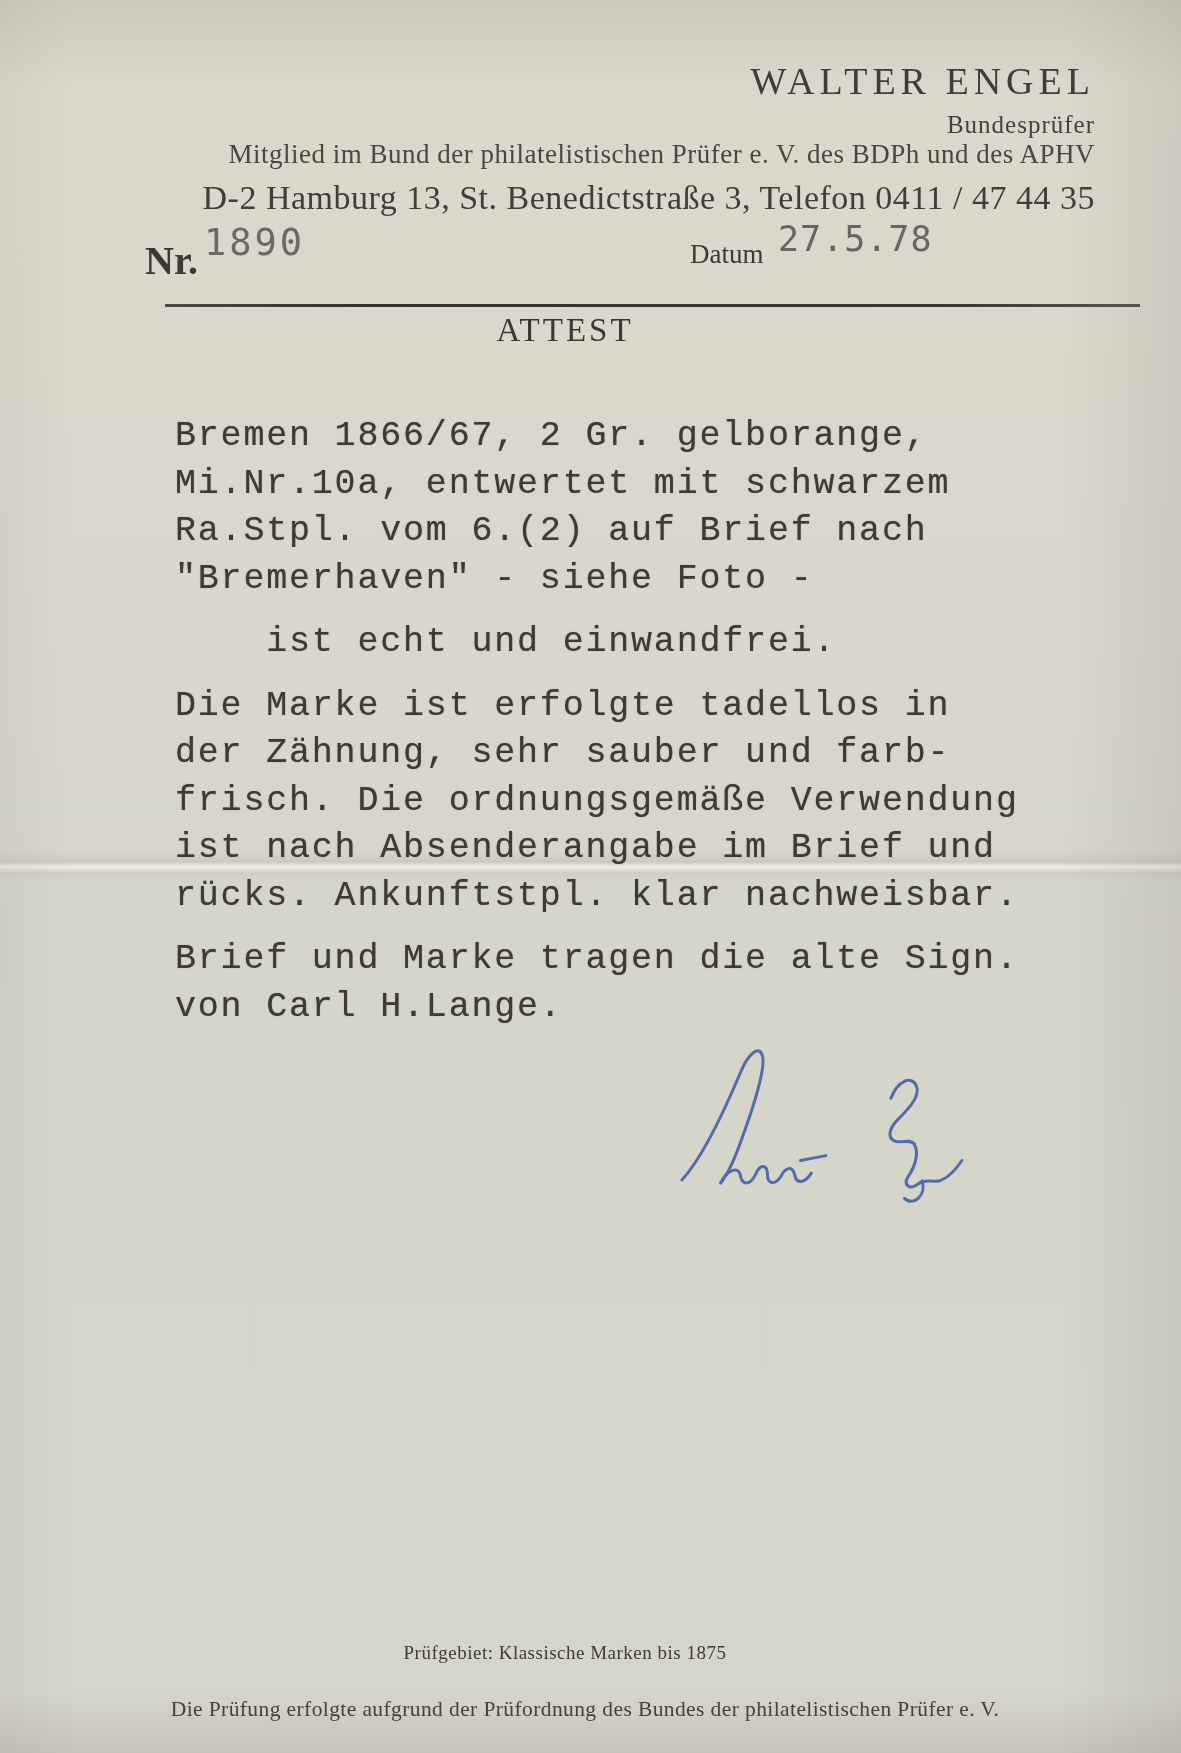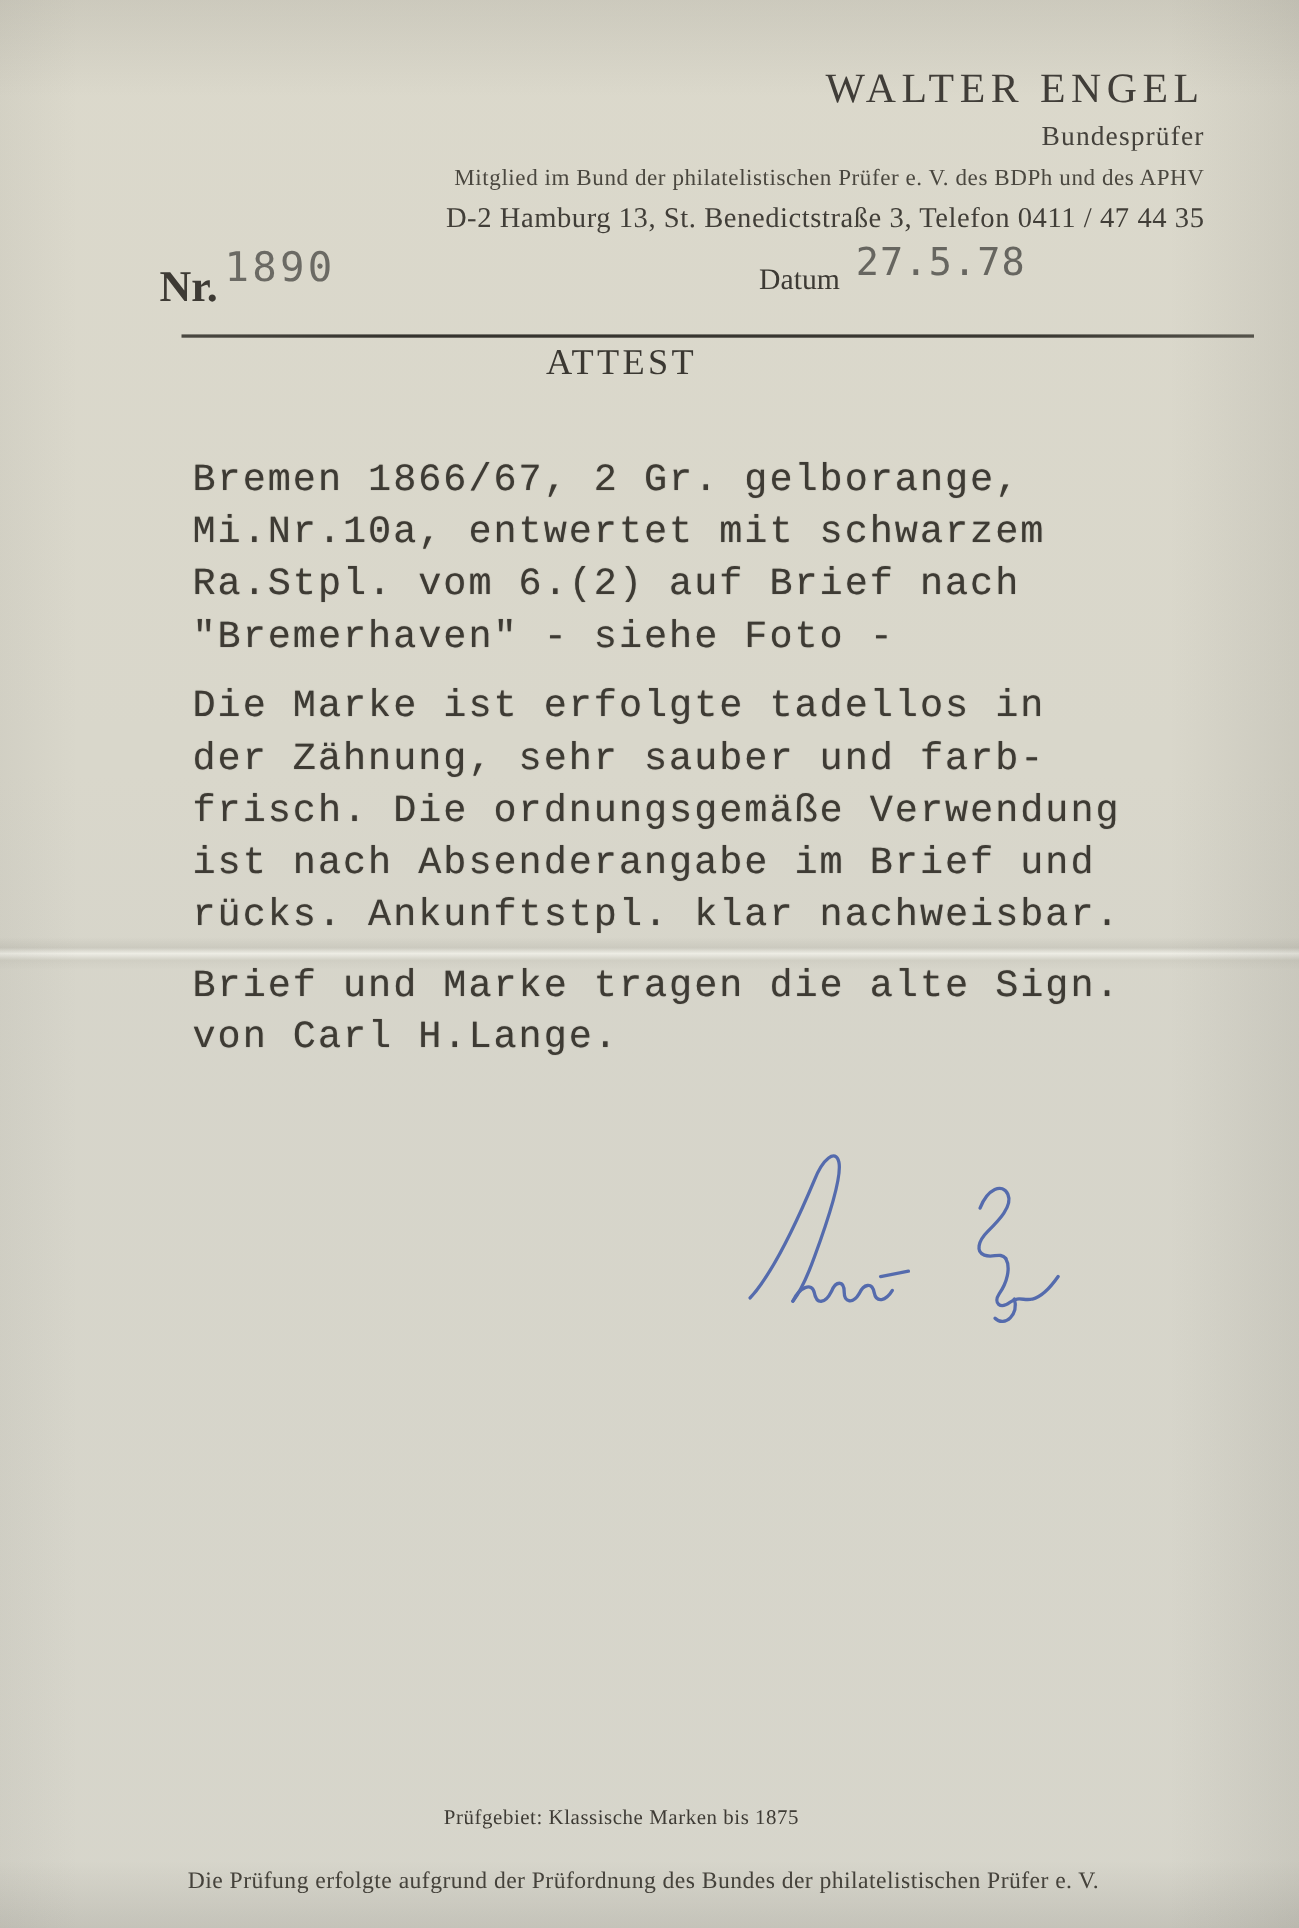--- a/index.html
+++ b/index.html
@@ -21,22 +21,22 @@
       
       linear-gradient(to bottom, rgba(228,223,205,0.20) 0%, rgba(0,0,0,0) 40%, rgba(196,198,196,0.12) 52%, rgba(203,205,203,0.16) 100%),
       
       linear-gradient(to bottom, rgba(0,0,0,0) 96.5%, rgba(95,93,85,0.18) 100%);
     font-family:"Liberation Serif", serif;
     color:#35332e;
   }
   .letterhead{position:absolute;left:35px;top:4px;width:1060px;text-align:right;}
   .lh-name{margin-top:55px;font-size:38px;letter-spacing:5px;color:#403d38;font-weight:400;}
   .lh-role{margin-top:8px;font-size:25px;letter-spacing:1px;color:#45423c;}
-  .lh-membership{margin-top:10px;font-size:21px;letter-spacing:0.5px;color:#4a473f;}
-  .lh-address{margin-top:9px;font-size:26px;letter-spacing:0.5px;color:#413e38;}
+  .lh-membership{font-size:27px;letter-spacing:0.5px;color:#4a473f;}
+  .lh-address{margin-top:9px;font-size:34px;letter-spacing:0.5px;color:#413e38;}
 
   .ref-row{position:absolute;left:0;top:215px;width:100%;height:70px;}
   .nr-label{position:absolute;left:145px;top:22px;font-size:40px;color:#3d3a34;font-weight:bold;}
   .nr-value{position:absolute;left:204px;top:6px;font-family:"DejaVu Sans Mono",monospace;
             font-size:37px;letter-spacing:3px;color:#6b6a64;}
   .date-label{position:absolute;left:690px;top:24px;font-size:27px;color:#3d3a34;}
   .date-value{position:absolute;left:778px;top:4px;font-family:"DejaVu Sans Mono",monospace;
             font-size:35px;letter-spacing:1px;color:#676660;}
 
   .rule{position:absolute;left:165px;top:304px;width:975px;height:3px;
@@ -85,20 +85,23 @@
   <div class="doc-title">ATTEST</div>
 
   <div class="typed-body">
     <div class="typed-par">
       <div class="typed-line">Bremen 1866/67, 2 Gr. gelborange,</div>
       <div class="typed-line">Mi.Nr.10a, entwertet mit schwarzem</div>
       <div class="typed-line">Ra.Stpl. vom 6.(2) auf Brief nach</div>
       <div class="typed-line">"Bremerhaven" - siehe Foto -</div>
     </div>
     <div class="typed-par">
+      <div class="typed-line">    ist echt und einwandfrei.</div>
+    </div>
+    <div class="typed-par">
       <div class="typed-line">Die Marke ist erfolgte tadellos in</div>
       <div class="typed-line">der Zähnung, sehr sauber und farb-</div>
       <div class="typed-line">frisch. Die ordnungsgemäße Verwendung</div>
       <div class="typed-line">ist nach Absenderangabe im Brief und</div>
       <div class="typed-line">rücks. Ankunftstpl. klar nachweisbar.</div>
     </div>
     <div class="typed-par">
       <div class="typed-line">Brief und Marke tragen die alte Sign.</div>
       <div class="typed-line">von Carl H.Lange.</div>
     </div>

